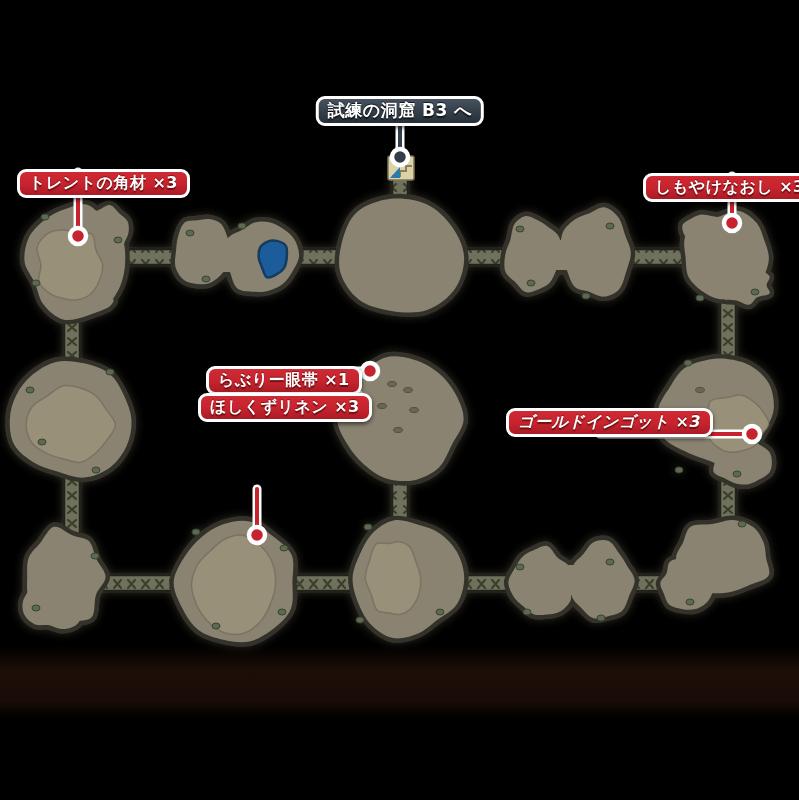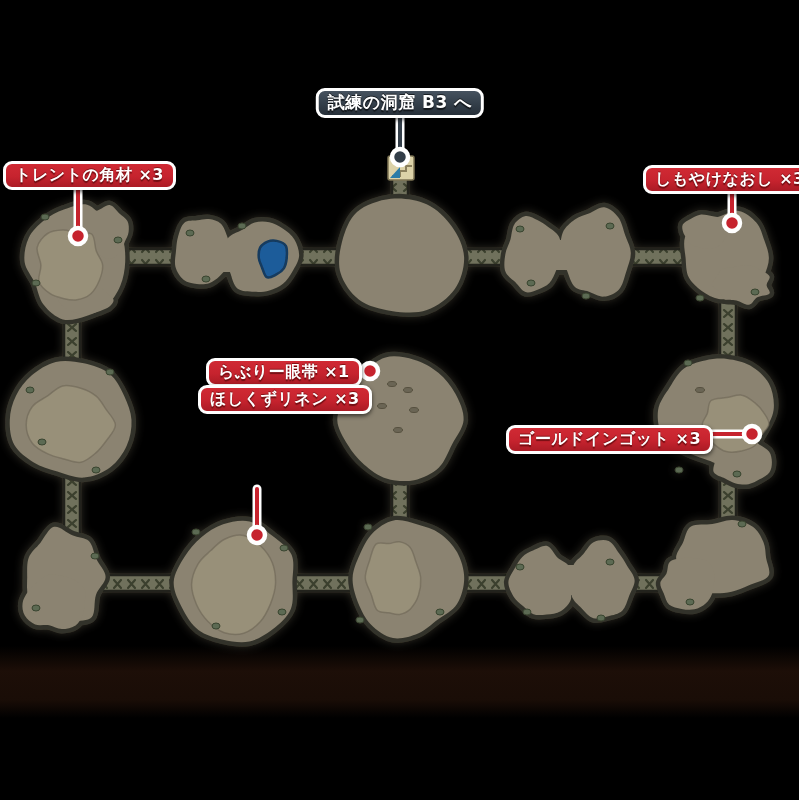--- a/index.html
+++ b/index.html
@@ -4,21 +4,21 @@
 <style>
   html,body{margin:0;padding:0;background:#000;}
   #stage{position:relative;width:799px;height:800px;background:#000;overflow:hidden;
          font-family:"DejaVu Sans","Liberation Sans",sans-serif;}
   #mapsvg{position:absolute;left:0;top:0;z-index:1;}
   .bottom-band{position:absolute;left:0;top:646px;width:799px;height:72px;z-index:2;
     background:linear-gradient(180deg, rgba(30,15,8,0) 0%, rgba(34,17,9,0.85) 35%, rgba(30,15,8,0.85) 75%, rgba(0,0,0,1) 100%);
     pointer-events:none;}
   .map-label{position:absolute;z-index:3;white-space:nowrap;color:#fff;font-weight:bold;
     border:3px solid #fff;border-radius:9px;padding:1px 9px 2px 9px;line-height:1.25;
-    box-shadow:0 2px 4px rgba(0,0,0,0.6);letter-spacing:0.5px;}
+    box-shadow:0 2px 4px rgba(0,0,0,0.6);letter-spacing:0.5px;margin-top:8px;}
   .map-label.red{font-size:16px;background:linear-gradient(180deg,#d02a34 0%,#c6232e 55%,#ab1b25 100%);
     text-shadow:0 -1px 0 rgba(80,0,0,.55), 0 2px 1px rgba(60,0,0,.6);}
   .map-label.dark{font-size:17px;background:linear-gradient(180deg,#46525f 0%,#333e49 55%,#273039 100%);
     text-shadow:0 -1px 0 rgba(0,0,0,.6), 0 2px 1px rgba(0,0,0,.6);}
 </style>
 </head>
 <body>
 
 <div id="stage">
   <svg id="mapsvg" width="799" height="800" viewBox="0 0 799 800">
@@ -221,23 +221,23 @@
           <line x1="257" y1="489" x2="257" y2="535" stroke="#c6232e" stroke-width="4" stroke-linecap="round"></line>
           <circle cx="257" cy="535" r="8" fill="#c6232e" stroke="#ffffff" stroke-width="4.5"></circle>
         </g>
       </g>
   </svg>
 
   <div class="bottom-band"></div>
 
   <div class="map-label dark" style="left:400px;top:88px;transform:translateX(-50%);">試練の洞窟 B3 へ</div>
 
-  <div class="map-label red" style="left:3px;top:161px;text-align:center;">トレントの角材 ×3</div>
+  <div class="map-label red" style="left:17px;top:161px;text-align:center;">トレントの角材 ×3</div>
 
   <div class="map-label red" style="left:643px;top:165px;">しもやけなおし ×3</div>
 
   <div class="map-label red" style="left:206px;top:358px;text-align:right;">らぶりー眼帯 ×1</div>
 
   <div class="map-label red" style="left:198px;top:385px;border-radius:9px;">ほしくずリネン ×3</div>
 
-  <div class="map-label red" style="left:506px;top:425px;">ゴールドインゴット ×3</div>
+  <div class="map-label red" style="left:506px;top:400px;font-style:italic;">ゴールドインゴット ×3</div>
 
 </div>
 
 </body></html>

